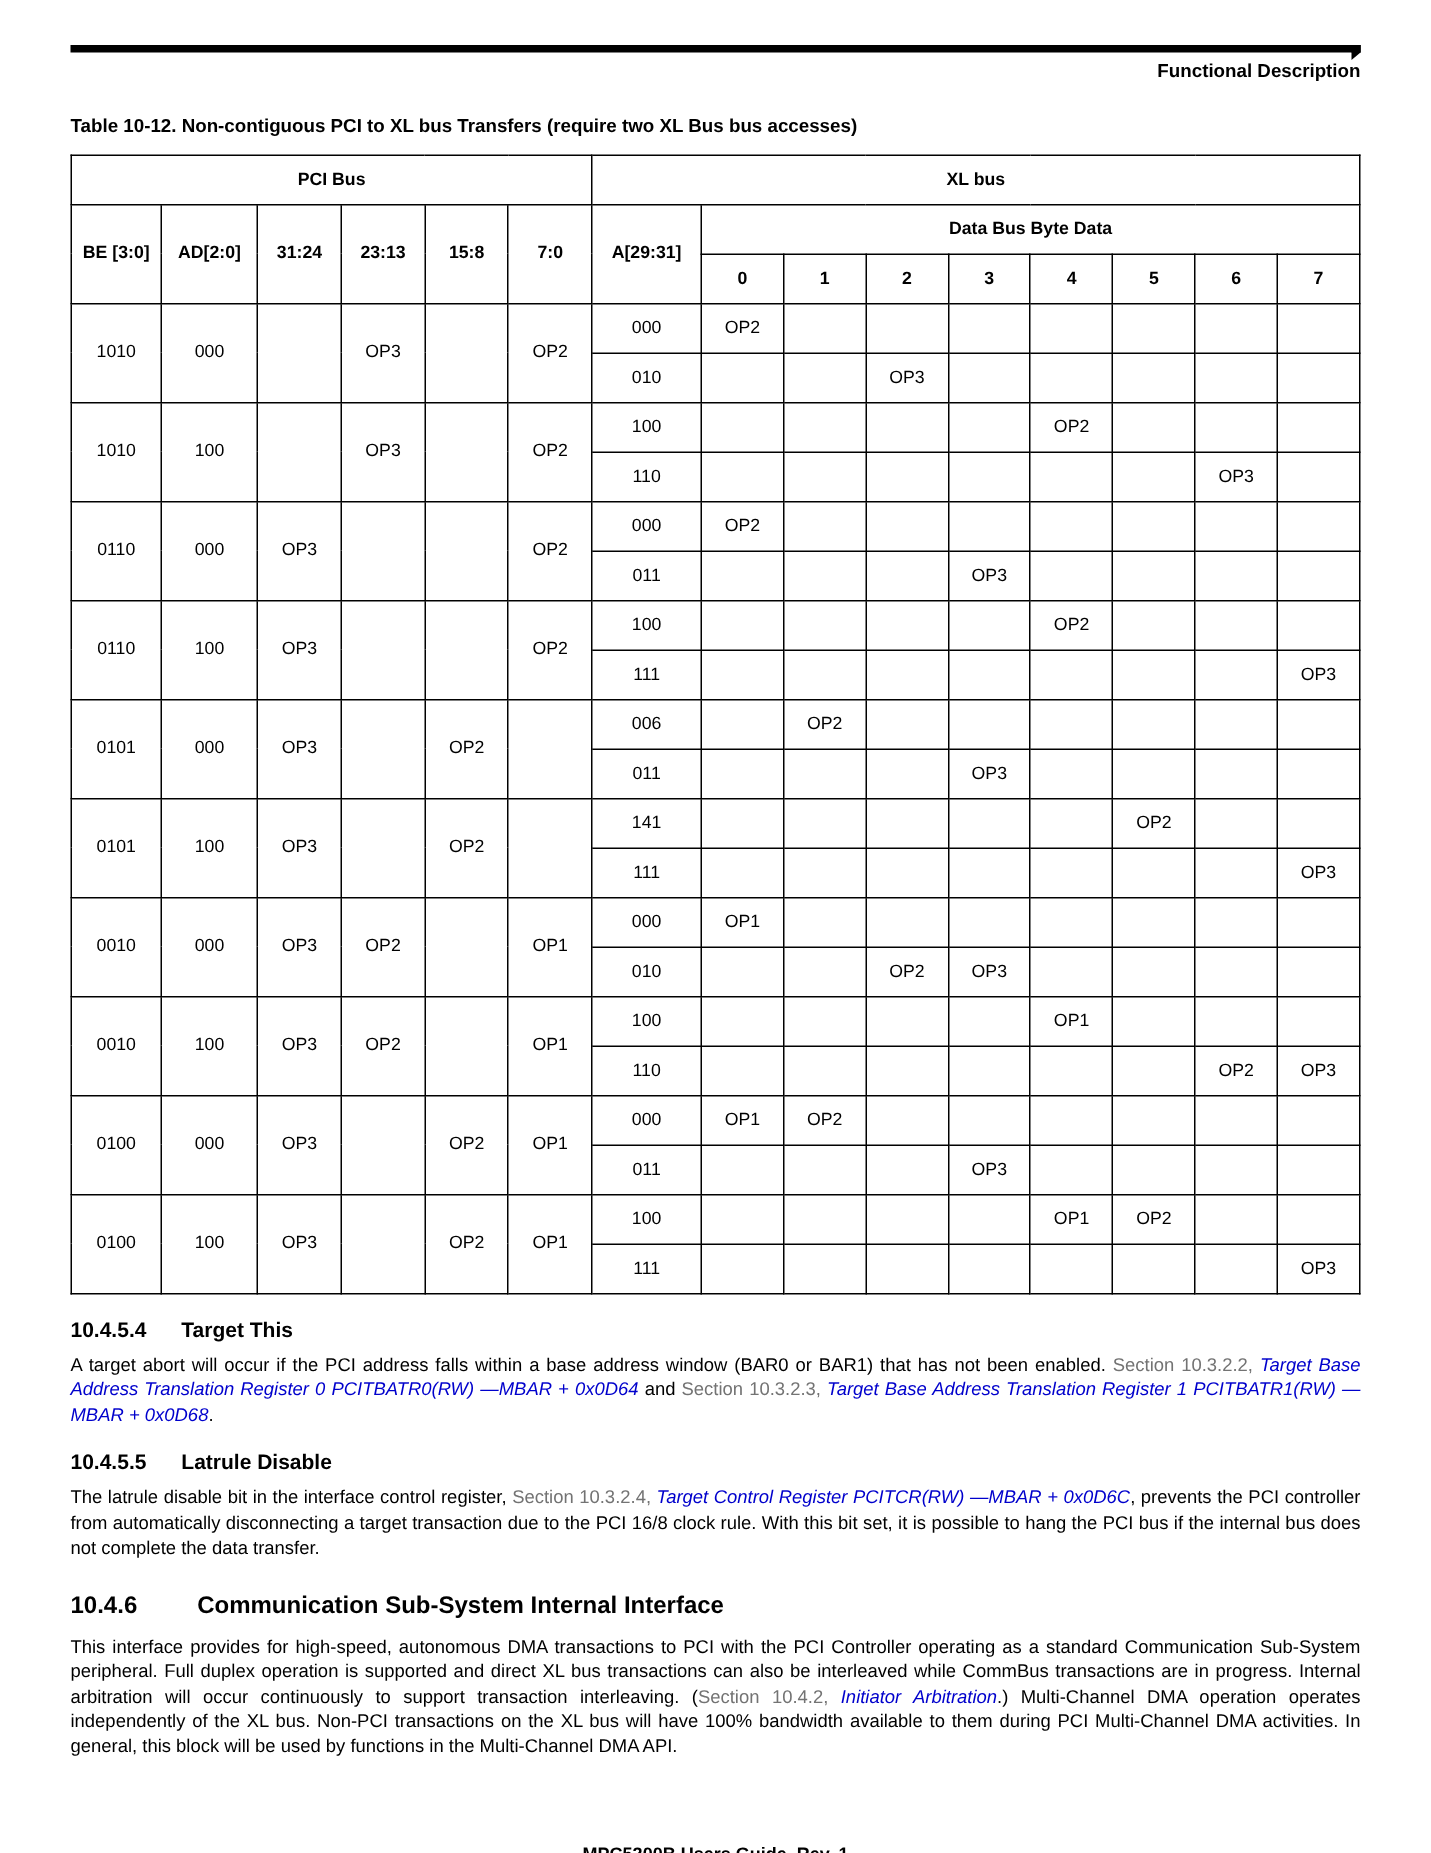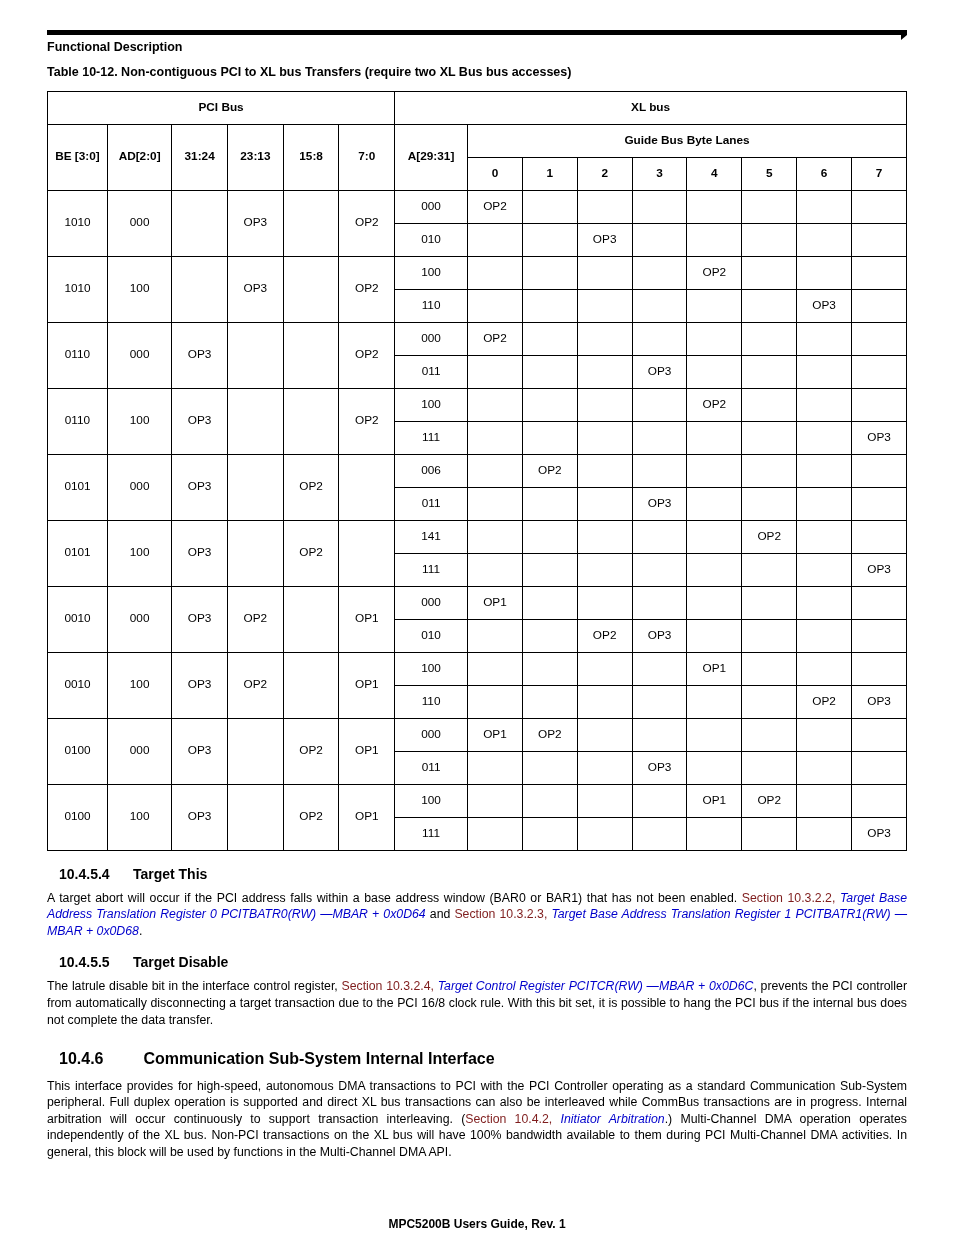--- a/index.html
+++ b/index.html
@@ -25,23 +25,24 @@
     top: 0;
     width: 0;
     height: 0;
     border-top: 5px solid #000;
     border-left: 6px solid #000;
     border-right: 0;
     border-bottom: 5px solid transparent;
     transform: translateY(0);
   }
   .section-label {
+    text-align: right;
     font-weight: bold;
     font-size: 12.5px;
-    margin-bottom: 8px;
+    margin-bottom: 20px;
   }
   .table-caption {
     text-align: left;
     font-weight: bold;
     font-size: 12.5px;
     margin-bottom: 10px;
   }
   table {
     border-collapse: collapse;
     width: 100%;
@@ -71,33 +72,33 @@
     font-size: 16px;
     margin-top: 20px;
     margin-bottom: 8px;
   }
   p {
     margin: 4px 0 10px 0;
     text-align: justify;
     font-size: 12.3px;
   }
   .link {
-    color: #7f1d1d;
+    color: #737373;
   }
   .link-italic {
     color: #0000cc;
     font-style: italic;
   }
   .footer-center {
     text-align: center;
     font-weight: bold;
     font-size: 12px;
     margin-top: 55px;
   }
-  .sec-num { display:inline-block; width: 70px; margin-left: 12px; }
+  .sec-num { display:inline-block; width: 70px; }
 </style>
 </head>
 <body>
 
 <div class="top-bar"></div>
 <div class="section-label">Functional Description</div>
 
 <div class="table-caption">Table 10-12. Non-contiguous PCI to XL bus Transfers (require two XL Bus bus accesses)</div>
 
 <table>
@@ -124,21 +125,21 @@
       <th colspan="9">XL bus</th>
     </tr>
     <tr>
       <th rowspan="2">BE [3:0]</th>
       <th rowspan="2">AD[2:0]</th>
       <th rowspan="2">31:24</th>
       <th rowspan="2">23:13</th>
       <th rowspan="2">15:8</th>
       <th rowspan="2">7:0</th>
       <th rowspan="2">A[29:31]</th>
-      <th colspan="8">Guide Bus Byte Lanes</th>
+      <th colspan="8">Data Bus Byte Data</th>
     </tr>
     <tr>
       <th>0</th>
       <th>1</th>
       <th>2</th>
       <th>3</th>
       <th>4</th>
       <th>5</th>
       <th>6</th>
       <th>7</th>
@@ -431,21 +432,21 @@
 <div class="h3">
   <span class="sec-num">10.4.5.4</span>
   <span>Target This</span>
 </div>
 <p>
   <span>A target abort will occur if the PCI address falls within a base address window (BAR0 or BAR1) that has not been enabled. </span><span class="link">Section 10.3.2.2, </span><span class="link-italic">Target Base Address Translation Register 0 PCITBATR0(RW) —MBAR + 0x0D64</span><span> and </span><span class="link">Section 10.3.2.3, </span><span class="link-italic">Target Base Address Translation Register 1 PCITBATR1(RW) —MBAR + 0x0D68</span><span>.</span>
 </p>
 
 <div class="h3">
   <span class="sec-num">10.4.5.5</span>
-  <span>Target Disable</span>
+  <span>Latrule Disable</span>
 </div>
 <p>
   <span>The latrule disable bit in the interface control register, </span><span class="link">Section 10.3.2.4, </span><span class="link-italic">Target Control Register PCITCR(RW) —MBAR + 0x0D6C</span><span>, prevents the PCI controller from automatically disconnecting a target transaction due to the PCI 16/8 clock rule. With this bit set, it is possible to hang the PCI bus if the internal bus does not complete the data transfer.</span>
 </p>
 
 <div class="h2">
   <span class="sec-num" style="width:80px">10.4.6</span>
   <span>Communication Sub-System Internal Interface</span>
 </div>
 <p>

